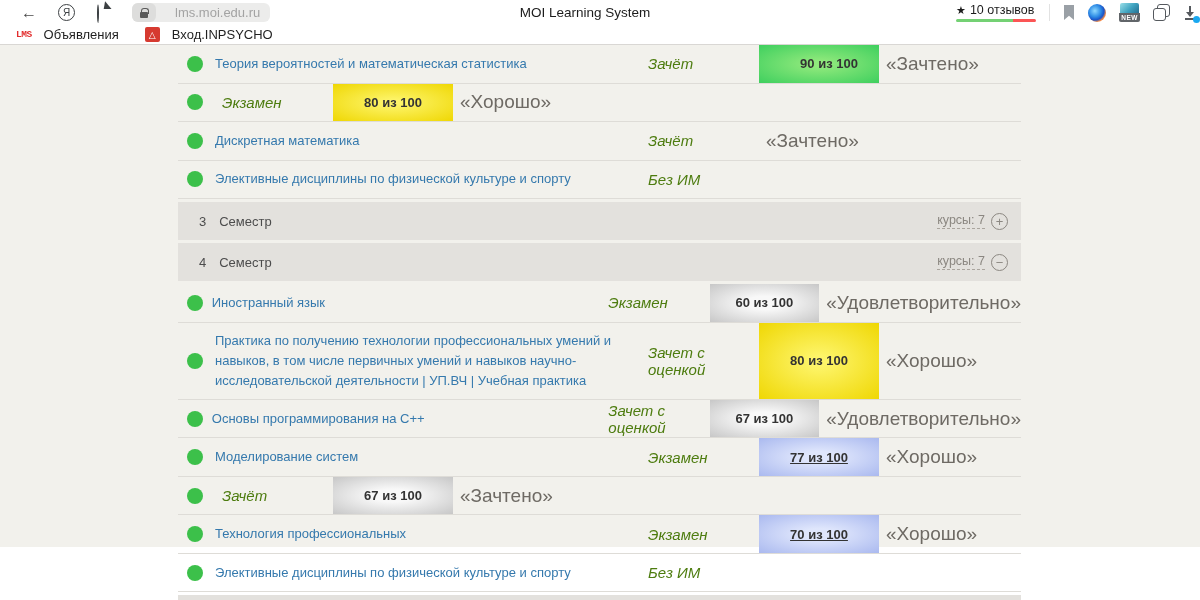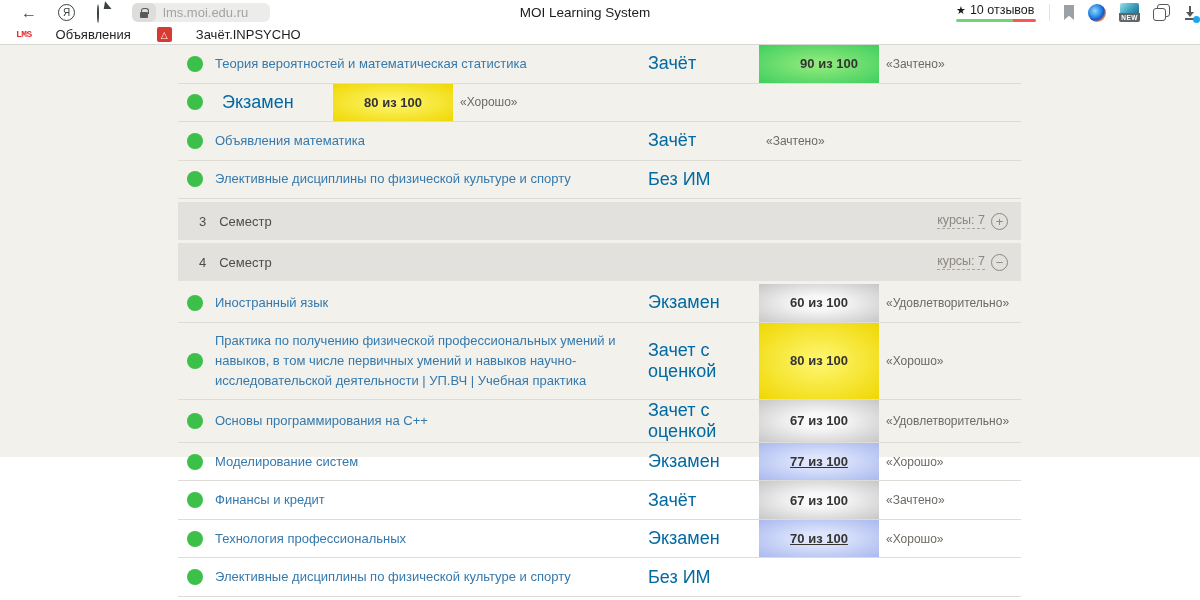--- a/index.html
+++ b/index.html
@@ -7,21 +7,21 @@
   #screen { width:1200px; height:600px; background:#fff; overflow:hidden; position:relative; }
 
   
   .chrome { height:45px; background:#fff; border-bottom:1px solid #d9d7d4; position:relative; }
   .addr-bar { height:25px; display:flex; align-items:center; padding:0 8px; }
   .nav-btn { color:#4a4a4a; font-size:16px; margin:0 0 0 10px; width:22px; text-align:center; cursor:pointer; }
   .ya-circle { width:17px; height:17px; border:1.4px solid #3c4043; border-radius:50%; display:flex; align-items:center; justify-content:center; font-size:10px; color:#3c4043; margin-left:18px; }
   .refresh { position:relative; width:15px; height:15px; margin-left:22px; }
   .refresh .ring { width:15px; height:15px; border:1.8px solid #3c4043; border-radius:50%; border-top-color:transparent; transform:rotate(40deg); }
   .refresh .head { position:absolute; top:-1px; right:1px; width:0; height:0; border-left:5px solid transparent; border-right:5px solid transparent; border-top:6px solid #3c4043; transform:rotate(50deg); }
-  .url-pill { display:flex; align-items:center; background:#ececeb; border-radius:6px; height:19px; margin-left:20px; padding-right:22px; }
+  .url-pill { display:flex; align-items:center; background:#ececeb; border-radius:6px; height:19px; margin-left:20px; padding-right:10px;gap:12px; }
   .lock-chip { width:24px; height:19px; background:#dddddc; border-radius:6px; display:flex; align-items:center; justify-content:center; margin-right:7px; }
   .lock { position:relative; width:8px; height:6px; background:#5a5a5a; border-radius:1px; margin-top:4px; }
   .lock:before { content:""; position:absolute; top:-4px; left:1px; width:6px; height:5px; border:1.5px solid #5a5a5a; border-bottom:none; border-radius:3px 3px 0 0; }
   .url-text { font-size:13px; color:#a3a3a3; }
   .page-title { position:absolute; left:calc(50% - 15px); top:0; height:25px; transform:translateX(-50%); display:flex; align-items:center; font-size:13.5px; color:#1c1c1c; white-space:nowrap; }
   .right-group { margin-left:auto; display:flex; align-items:center; gap:13px; }
   .reviews { display:flex; flex-direction:column; gap:2px; cursor:pointer; }
   .reviews-top { display:flex; align-items:center; gap:4px; font-size:12.5px; color:#1c1c1c; }
   .rv-star { font-size:11px; color:#1c1c1c; }
   .rv-bar { display:flex; height:3px; border-radius:2px; overflow:hidden; width:80px; }
@@ -35,41 +35,41 @@
   .ext-new .badge { width:21px; height:9px; background:#616569; color:#fff; font-size:6.5px; font-weight:700; display:flex; align-items:center; justify-content:center; letter-spacing:.4px; border-radius:0 0 2px 2px; }
   .tabs-icon { position:relative; width:17px; height:17px; }
   .tabs-icon:before { content:""; position:absolute; top:0; right:0; width:11px; height:11px; border:1.6px solid #55595e; border-radius:3px; }
   .tabs-icon:after { content:""; position:absolute; bottom:0; left:0; width:11px; height:11px; border:1.6px solid #55595e; border-radius:3px; background:#fff; }
   .dl-icon { position:relative; width:14px; height:16px; margin-right:-5px; }
   .dl-icon .stem { position:absolute; left:6px; top:1px; width:2px; height:7px; background:#55595e; }
   .dl-icon .head { position:absolute; left:2.5px; top:7px; width:0; height:0; border-left:4.5px solid transparent; border-right:4.5px solid transparent; border-top:5px solid #55595e; }
   .dl-icon .base { position:absolute; left:2px; bottom:1px; width:10px; height:2px; background:#55595e; }
   .dl-icon .dot { position:absolute; right:-3px; bottom:-2px; width:7px; height:7px; border-radius:50%; background:#19a8f0; }
   .bm-bar { height:19px; display:flex; align-items:center; padding:0 6px; }
-  .bm { display:flex; align-items:center; gap:24px; margin-left:10px; font-size:13px; color:#1f1f1f; cursor:pointer; }
+  .bm { display:flex; align-items:center; gap:12px; margin-left:10px; font-size:13px; color:#1f1f1f; cursor:pointer; }
   .bm + .bm { margin-left:26px; }
   .fav-lms { color:#e22d2d; font-weight:700; font-size:9.5px; font-family:"Liberation Mono","DejaVu Sans Mono",monospace; letter-spacing:-0.5px; }
   .fav-pyr { width:15px; height:15px; background:#d63a30; border-radius:2px; color:#fff; font-size:9px; display:flex; align-items:center; justify-content:center; }
 
   
-  .content { background:#f2f1ec; height:412px; position:relative; }
+  .content { background:#f2f1ec; height:502px; position:relative; }
   .grades-table { position:absolute; left:178px; top:0; width:843px; }
   .row.course { display:flex; align-items:stretch; border-bottom:1px solid #dedcd7; min-height:38.5px; }
   .cell-dot { width:37px; display:flex; align-items:center; }
   .dot { width:16px; height:16px; border-radius:50%; background:#3cc04a; margin-left:9px; }
   .cell-name { width:426px; display:flex; align-items:center; padding:8px 10px 8px 0; }
   .course-link { font-size:13px; color:#3579ad; line-height:1.55; text-decoration:none; cursor:pointer; }
-  .cell-type { width:111px; margin-left:7px; display:flex; align-items:center; font-size:18px; color:#0369a1; }
+  .cell-type { width:111px; margin-left:7px; display:flex; align-items:center; font-size:15px; color:#4d7c0f;font-style:italic; }
   .score-badge { width:120px; display:flex; align-items:center; justify-content:center; font-size:13px; font-weight:600; color:#333; }
   .score-badge.green  { background:radial-gradient(ellipse at center, #90e97c 10%, #3ecf5e 100%);padding-left:20px; }
   .score-badge.yellow { background:radial-gradient(ellipse at center, #fdf468 10%, #efd703 100%); }
   .score-badge.gray   { background:radial-gradient(ellipse at center, #f8f8f8 25%, #c7c7c7 100%); }
   .score-badge.blue   { background:radial-gradient(ellipse at center, #dfe6fc 20%, #aab9ef 100%);text-decoration:underline; }
   .badge-spacer { width:120px; }
-  .cell-grade { flex:1; margin-left:7px; display:flex; align-items:center; font-size:12px; color:#6e6a64; }
+  .cell-grade { flex:1; margin-left:7px; display:flex; align-items:center; font-size:19px; color:#6e6a64; }
   .row.semester { height:38px; background:#e3e1dd; margin:3px 0; display:flex; align-items:center; cursor:pointer; }
   .sem-num { margin-left:21px; font-size:13px; color:#4c4c4c; }
   .sem-label { margin-left:13px; font-size:13px; color:#4c4c4c; }
   .courses-link { margin-left:auto; font-size:12.5px; color:#8b8781; border-bottom:1px dashed #aaa59e; padding-bottom:1px; cursor:pointer; }
   .toggle { width:17px; height:17px; border:1.2px solid #8b8781; border-radius:50%; color:#8b8781; display:flex; align-items:center; justify-content:center; font-size:13px; line-height:1; margin:0 13px 0 6px; }
 </style>
 </head>
 <body>
 
 <div id="screen">
@@ -119,21 +119,21 @@
       </span>
     </div>
 
     <div class="bm-bar">
       <span class="bm">
         <span class="fav-lms">LMS</span>
         <span>Объявления</span>
       </span>
       <span class="bm">
         <span class="fav-pyr">△</span>
-        <span>Зачёт.INPSYCHO</span>
+        <span>Вход.INPSYCHO</span>
       </span>
     </div>
   </div>
 
   <div class="content">
     <div class="grades-table">
   <div class="row course">
     <span class="cell-dot">
             <span class="dot"></span>
           </span>
@@ -152,21 +152,21 @@
     <span class="cell-type">Экзамен</span>
     <span class="score-badge yellow">80 из 100</span>
     <span class="cell-grade">«Хорошо»</span>
   </div>
 
   <div class="row course">
     <span class="cell-dot">
             <span class="dot"></span>
           </span>
     <span class="cell-name">
-            <a class="course-link">Объявления математика</a>
+            <a class="course-link">Дискретная математика</a>
           </span>
     <span class="cell-type">Зачёт</span>
     <span class="cell-grade">«Зачтено»</span>
   </div>
 
   <div class="row course">
     <span class="cell-dot">
             <span class="dot"></span>
           </span>
     <span class="cell-name">
@@ -201,21 +201,21 @@
     <span class="cell-type">Экзамен</span>
     <span class="score-badge gray">60 из 100</span>
     <span class="cell-grade">«Удовлетворительно»</span>
   </div>
 
   <div class="row course">
     <span class="cell-dot">
             <span class="dot"></span>
           </span>
     <span class="cell-name">
-            <a class="course-link">Практика по получению физической профессиональных умений и навыков, в том числе первичных умений и навыков научно-исследовательской деятельности | УП.ВЧ | Учебная практика</a>
+            <a class="course-link">Практика по получению технологии профессиональных умений и навыков, в том числе первичных умений и навыков научно-исследовательской деятельности | УП.ВЧ | Учебная практика</a>
           </span>
     <span class="cell-type">Зачет с оценкой</span>
     <span class="score-badge yellow">80 из 100</span>
     <span class="cell-grade">«Хорошо»</span>
   </div>
 
   <div class="row course">
     <span class="cell-dot">
             <span class="dot"></span>
           </span>
@@ -236,23 +236,20 @@
           </span>
     <span class="cell-type">Экзамен</span>
     <span class="score-badge blue">77 из 100</span>
     <span class="cell-grade">«Хорошо»</span>
   </div>
 
   <div class="row course">
     <span class="cell-dot">
             <span class="dot"></span>
           </span>
-    <span class="cell-name">
-            <a class="course-link">Финансы и кредит</a>
-          </span>
     <span class="cell-type">Зачёт</span>
     <span class="score-badge gray">67 из 100</span>
     <span class="cell-grade">«Зачтено»</span>
   </div>
 
   <div class="row course">
     <span class="cell-dot">
             <span class="dot"></span>
           </span>
     <span class="cell-name">

